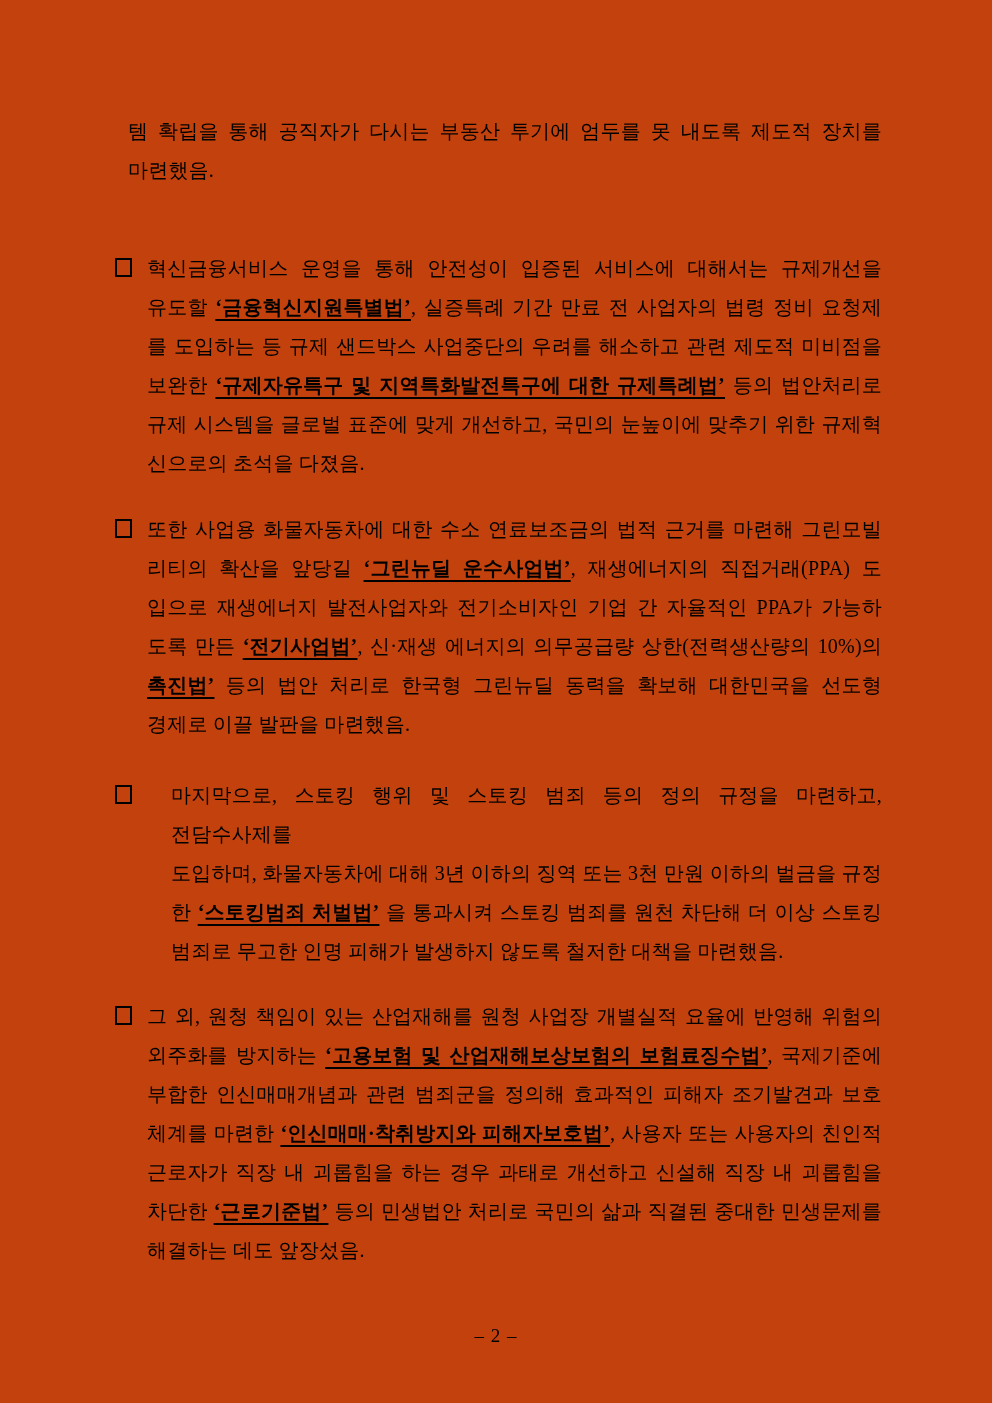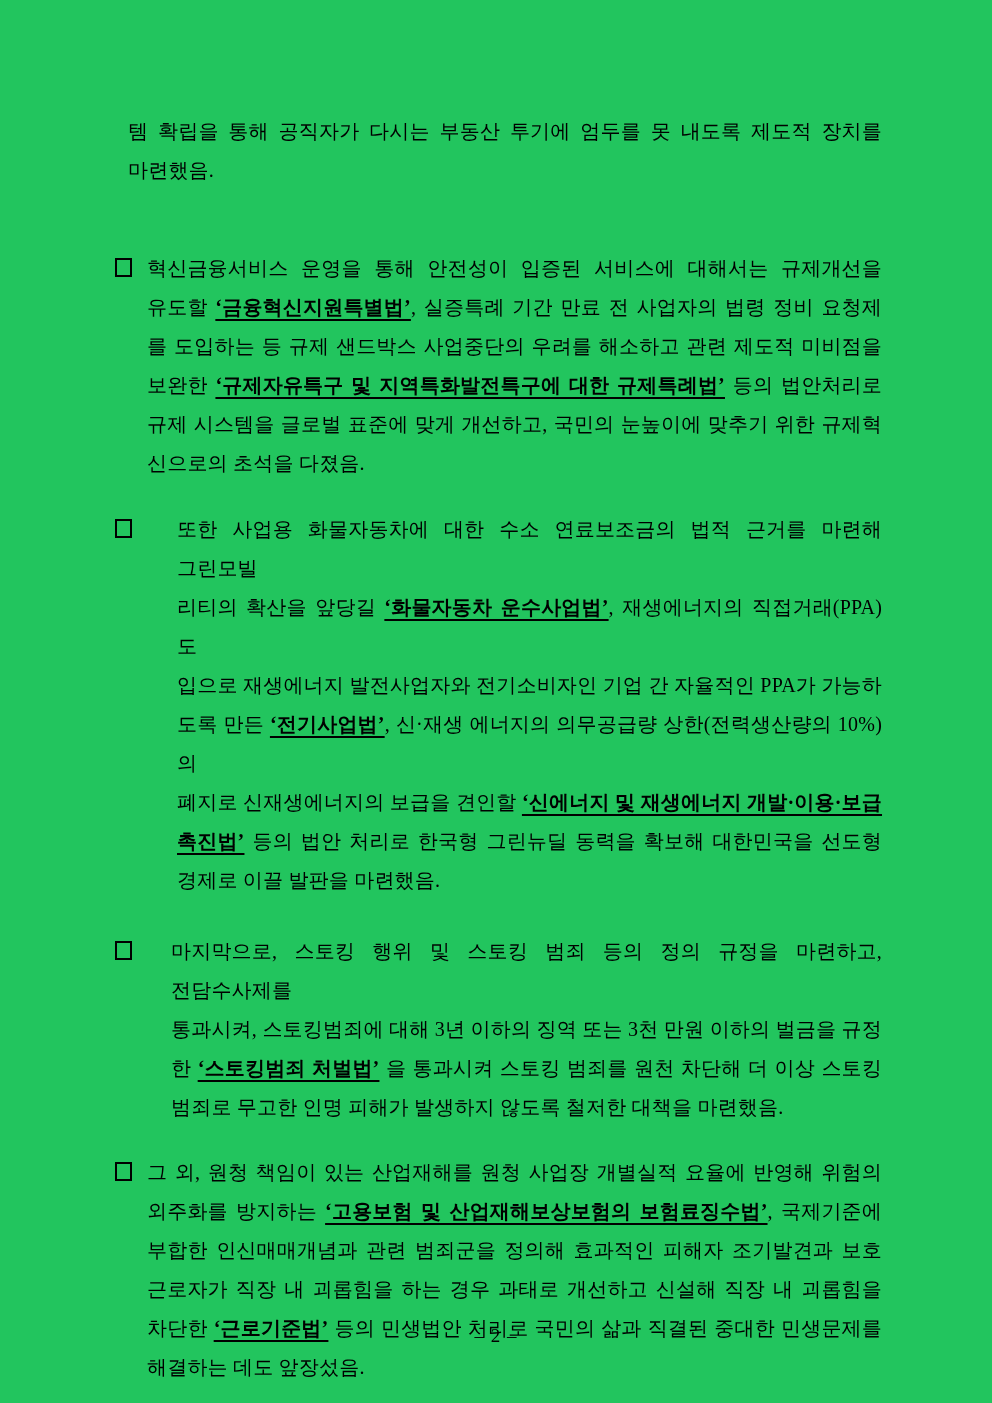--- a/index.html
+++ b/index.html
@@ -1,33 +1,33 @@
 <!DOCTYPE html>
 <html lang="ko"><head>
 <meta charset="utf-8">
 <style>
   html, body { margin: 0; padding: 0; background: #ffffff; }
   .page {
     position: relative;
     width: 992px;
     height: 1403px;
-    background: #22c55e;
+    background: #c2410c;
     color: #000000;
     font-family: "Liberation Serif", "DejaVu Serif", serif;
     overflow: hidden;
     box-sizing: border-box;
   }
   .doc-body {
     padding: 112px 110px 0 115px;
     box-sizing: border-box;
   }
   .para { display: flex; }
   .para-0 { margin-left: 13px; }
   .para-1 { margin-top: 59px; }
-  .para-2 { margin-top: 27px; gap: 30px; }
+  .para-2 { margin-top: 27px; }
   .para-3 { margin-top: 32px; gap: 24px; }
   .para-4 { margin-top: 26px; }
   .bullet {
     flex: 0 0 32px;
     width: 32px;
     line-height: 39px;
   }
   .bullet-box {
     display: inline-block;
     width: 14px;
@@ -88,43 +88,43 @@
           <div class="line"><span>를 도입하는 등 규제 샌드박스 사업중단의 우려를 해소하고 관련 제도적 미비점을</span></div>
           <div class="line"><span>보완한 </span><span class="law">‘규제자유특구 및 지역특화발전특구에 대한 규제특례법’</span><span> 등의 법안처리로</span></div>
           <div class="line"><span>규제 시스템을 글로벌 표준에 맞게 개선하고, 국민의 눈높이에 맞추기 위한 규제혁</span></div>
           <div class="line last"><span>신으로의 초석을 다졌음.</span></div>
         </div>
       </div>
       <div class="para para-2">
         <span class="bullet"><span class="bullet-box"></span></span>
         <div class="lines">
           <div class="line"><span>또한 사업용 화물자동차에 대한 수소 연료보조금의 법적 근거를 마련해 그린모빌</span></div>
-          <div class="line"><span>리티의 확산을 앞당길 </span><span class="law">‘화물자동차 운수사업법’</span><span>, 재생에너지의 직접거래(PPA) 도</span></div>
+          <div class="line"><span>리티의 확산을 앞당길 </span><span class="law">‘그린뉴딜 운수사업법’</span><span>, 재생에너지의 직접거래(PPA) 도</span></div>
           <div class="line"><span>입으로 재생에너지 발전사업자와 전기소비자인 기업 간 자율적인 PPA가 가능하</span></div>
           <div class="line"><span>도록 만든 </span><span class="law">‘전기사업법’</span><span>, 신·재생 에너지의 의무공급량 상한(전력생산량의 10%)의</span></div>
-          <div class="line"><span>폐지로 신재생에너지의 보급을 견인할 </span><span class="law">‘신에너지 및 재생에너지 개발·이용·보급</span></div>
           <div class="line"><span class="law">촉진법’</span><span> 등의 법안 처리로 한국형 그린뉴딜 동력을 확보해 대한민국을 선도형</span></div>
           <div class="line last"><span>경제로 이끌 발판을 마련했음.</span></div>
         </div>
       </div>
       <div class="para para-3">
         <span class="bullet"><span class="bullet-box"></span></span>
         <div class="lines">
           <div class="line"><span>마지막으로, 스토킹 행위 및 스토킹 범죄 등의 정의 규정을 마련하고, 전담수사제를</span></div>
-          <div class="line"><span>통과시켜, 스토킹범죄에 대해 3년 이하의 징역 또는 3천 만원 이하의 벌금을 규정</span></div>
+          <div class="line"><span>도입하며, 화물자동차에 대해 3년 이하의 징역 또는 3천 만원 이하의 벌금을 규정</span></div>
           <div class="line"><span>한 </span><span class="law">‘스토킹범죄 처벌법’</span><span> 을 통과시켜 스토킹 범죄를 원천 차단해 더 이상 스토킹</span></div>
           <div class="line last"><span>범죄로 무고한 인명 피해가 발생하지 않도록 철저한 대책을 마련했음.</span></div>
         </div>
       </div>
       <div class="para para-4">
         <span class="bullet"><span class="bullet-box"></span></span>
         <div class="lines">
           <div class="line"><span>그 외, 원청 책임이 있는 산업재해를 원청 사업장 개별실적 요율에 반영해 위험의</span></div>
           <div class="line"><span>외주화를 방지하는 </span><span class="law">‘고용보험 및 산업재해보상보험의 보험료징수법’</span><span>, 국제기준에</span></div>
           <div class="line"><span>부합한 인신매매개념과 관련 범죄군을 정의해 효과적인 피해자 조기발견과 보호</span></div>
+          <div class="line"><span>체계를 마련한 </span><span class="law">‘인신매매·착취방지와 피해자보호법’</span><span>, 사용자 또는 사용자의 친인적</span></div>
           <div class="line"><span>근로자가 직장 내 괴롭힘을 하는 경우 과태로 개선하고 신설해 직장 내 괴롭힘을</span></div>
           <div class="line"><span>차단한 </span><span class="law">‘근로기준법’</span><span> 등의 민생법안 처리로 국민의 삶과 직결된 중대한 민생문제를</span></div>
           <div class="line last"><span>해결하는 데도 앞장섰음.</span></div>
         </div>
       </div>
     </main>
   <footer class="page-footer">
     <span>– 2 –</span>
   </footer>
 </div>

